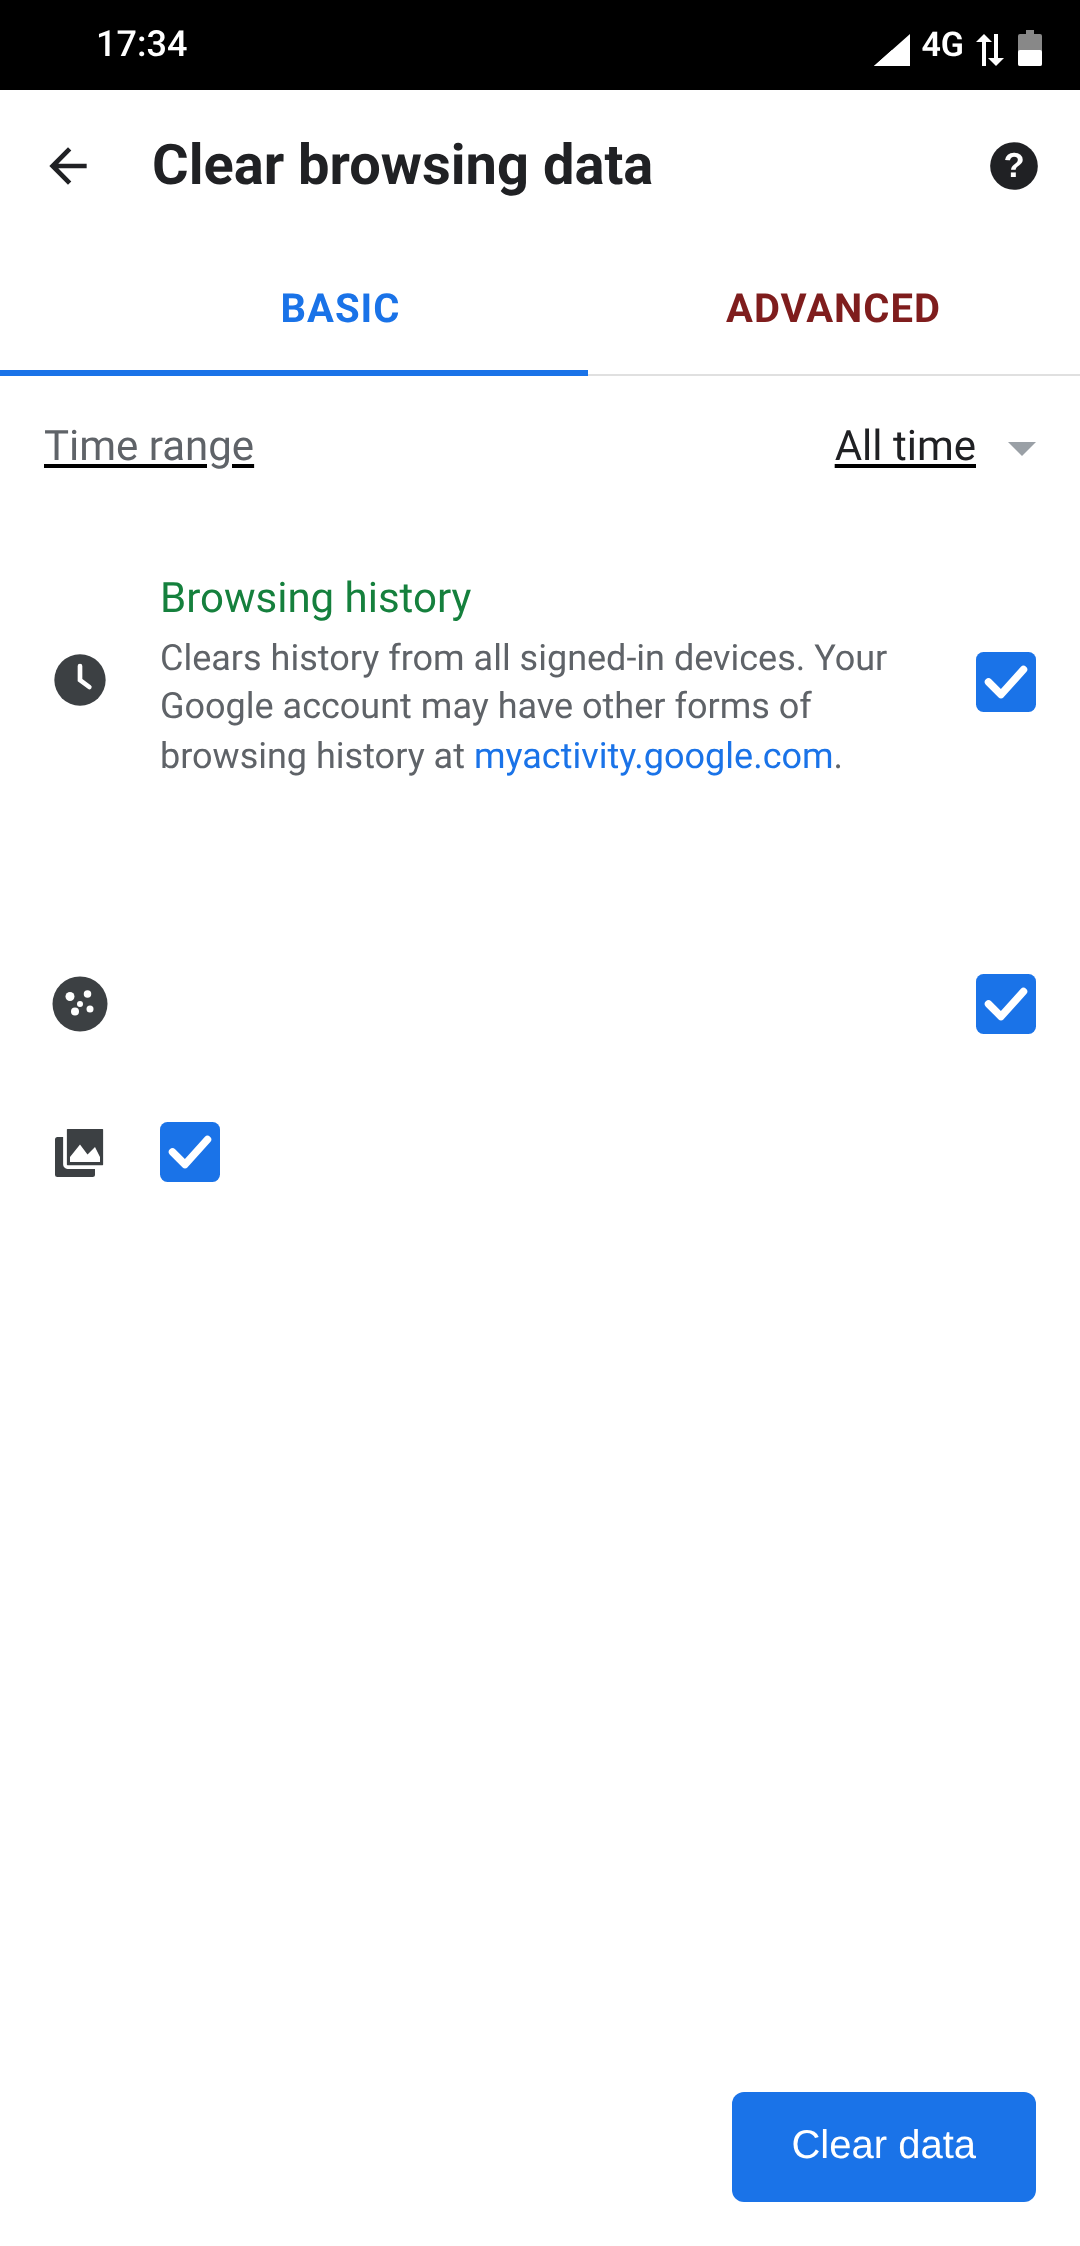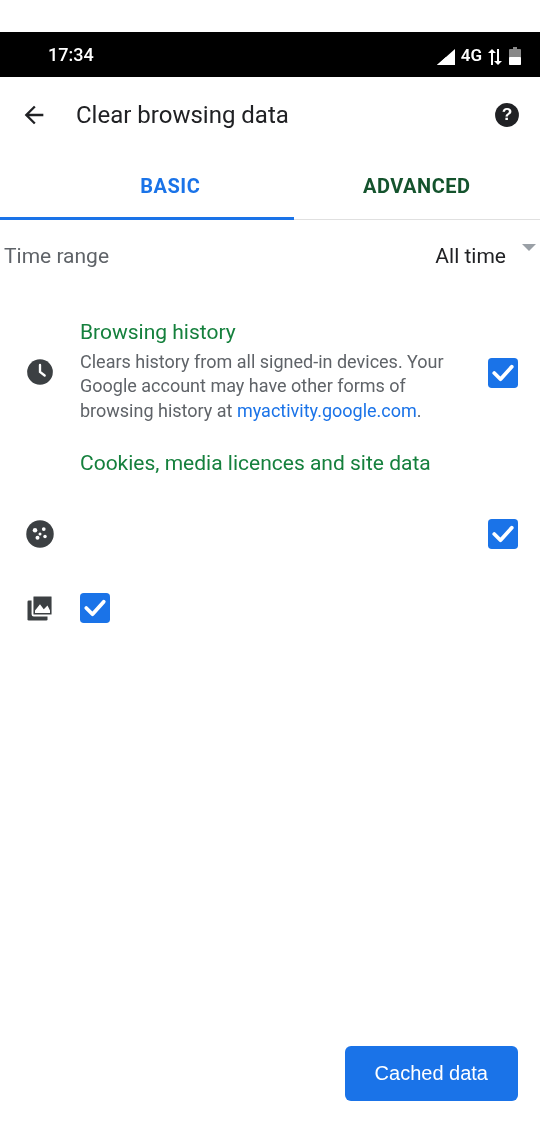--- a/index.html
+++ b/index.html
@@ -14,21 +14,20 @@
     .status-bar {
       height: 45px;
       background: #000;
       color: #fff;
       display: flex;
       align-items: center;
       justify-content: space-between;
       padding: 0 18px 0 48px;
       font-size: 18px;
       font-weight: 500;
-      margin-top: 32px;
     }
     .status-right {
       display: flex;
       align-items: flex-end;
       gap: 6px;
     }
     .signal-icon, .data-icon, .battery-icon {
       display: inline-flex;
       align-items: center;
     }
@@ -37,22 +36,22 @@
       display: flex;
       align-items: center;
       padding: 0 20px;
       gap: 28px;
     }
     .back-arrow {
       cursor: pointer;
       display: flex;
     }
     .title {
-      font-size: 24px;
-      font-weight: 400;
+      font-size: 28px;
+      font-weight: 700;
       color: #202124;
       flex: 1;
     }
     .help-icon {
       cursor: pointer;
       display: flex;
     }
     .tabs {
       display: flex;
       height: 68px;
@@ -67,44 +66,46 @@
       font-weight: 700;
       letter-spacing: 0.5px;
       cursor: pointer;
       position: relative;
     }
     .tab.active {
       color: #1a73e8;
       padding-left: 47px;
     }
     .tab.inactive {
-      color: #14532d;
+      color: #7f1d1d;
     }
     .tab.active::after {
       content: "";
       position: absolute;
       bottom: -1px;
       left: 0;
       right: 0;
       height: 3px;
       background: #1a73e8;
     }
     .time-range-row {
       display: flex;
       align-items: center;
-      padding: 24px 4px;
+      padding: 24px 22px;
       justify-content: space-between;
       cursor: pointer;
+      text-decoration: underline;
     }
     .time-range-label {
       font-size: 21px;
       color: #5f6368;
     }
     .time-range-value {
       display: flex;
+      align-items: center;
       gap: 16px;
       font-size: 21px;
       color: #202124;
     }
     .dropdown-triangle {
       width: 0;
       height: 0;
       border-left: 7px solid transparent;
       border-right: 7px solid transparent;
       border-top: 7px solid #9aa0a6;
@@ -249,21 +250,20 @@
     <svg width="30" height="30" viewBox="0 0 24 24">
         <circle cx="12" cy="12" r="11" fill="#3c4043"></circle>
         <circle cx="8" cy="9" r="1.8" fill="#fff"></circle>
         <circle cx="15" cy="8" r="1.5" fill="#fff"></circle>
         <circle cx="10" cy="15" r="1.6" fill="#fff"></circle>
         <circle cx="16" cy="14" r="1.4" fill="#fff"></circle>
         <circle cx="12" cy="12" r="1.2" fill="#fff"></circle>
       </svg>
   </div>
   <div class="option-content">
-    <div class="option-title">Cookies, media licences and site data</div>
   </div>
   <div class="option-checkbox" style="padding-top:68px">
     <svg class="checkbox-svg" viewBox="0 0 24 24">
         <rect x="0" y="0" width="24" height="24" rx="3" fill="#1a73e8"></rect>
         <path d="M5 12 L10 17 L19 7" stroke="#fff" stroke-width="3" fill="none" stroke-linecap="round" stroke-linejoin="round"></path>
       </svg>
   </div>
 </div>
 
 <div class="option-row">
@@ -275,13 +275,13 @@
     </svg>
   </div>
   <div class="option-checkbox small-offset">
     <svg class="checkbox-svg" viewBox="0 0 24 24">
         <rect x="0" y="0" width="24" height="24" rx="3" fill="#1a73e8"></rect>
         <path d="M5 12 L10 17 L19 7" stroke="#fff" stroke-width="3" fill="none" stroke-linecap="round" stroke-linejoin="round"></path>
       </svg>
   </div>
 </div>
 
-<button class="clear-button">Cached data</button>
+<button class="clear-button">Clear data</button>
 
 </body></html>

